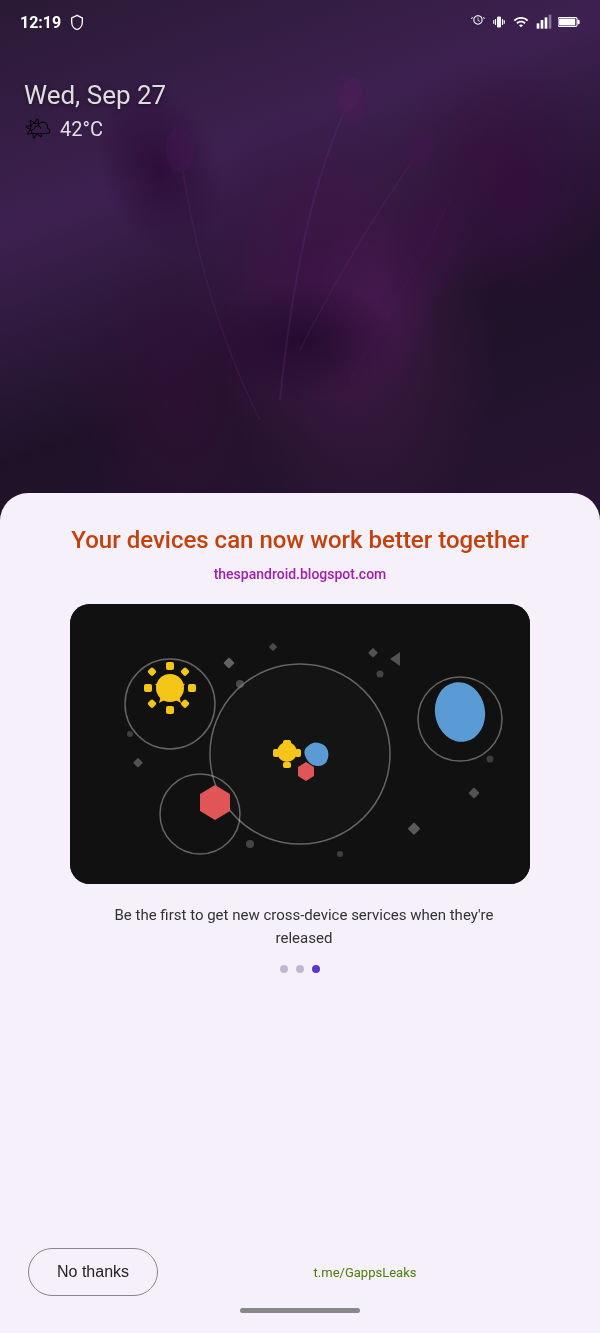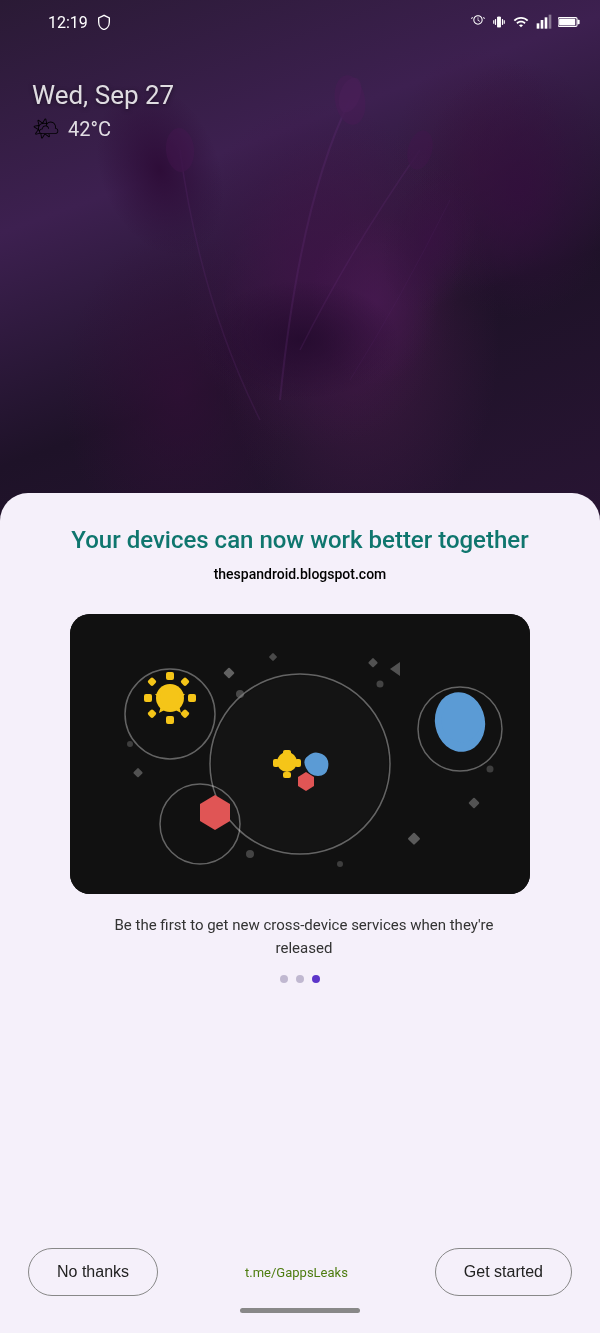--- a/index.html
+++ b/index.html
@@ -45,35 +45,34 @@
       display: flex;
       align-items: center;
       justify-content: space-between;
       padding: 0 20px;
       z-index: 10;
     }
 
     .status-time {
       color: white;
       font-size: 16px;
-      font-weight: 400;
-      margin-left: 28px;
+      font-weight: 700;
     }
 
     .status-icons {
       display: flex;
       align-items: center;
       gap: 6px;
     }
 
     
     .lockscreen-info {
       position: absolute;
       top: 80px;
-      left: 32px;
+      left: 24px;
       z-index: 5;
     }
 
     .lockscreen-date {
       color: rgba(255,255,255,0.85);
       font-size: 26px;
       font-weight: 400;
       text-shadow: 0 1px 4px rgba(0,0,0,0.5);
     }
 
@@ -106,32 +105,31 @@
       z-index: 20;
       height: 840px;
       display: flex;
       flex-direction: column;
       align-items: center;
     }
 
     .dialog-title {
       font-size: 24px;
       font-weight: 500;
-      color: #0f766e;
+      color: #c2410c;
       text-align: center;
       line-height: 1.3;
       margin-bottom: 10px;
     }
 
     .dialog-subtitle {
       font-size: 14px;
       font-weight: 500;
-      color: #000000;
+      color: #a21caf;
       text-align: left;
-      margin-bottom: 10px;
     }
 
     .dialog-description {
       font-size: 14px;
       color: #444;
       text-align: center;
       line-height: 1.5;
       max-width: 420px;
     }
 
@@ -415,18 +413,17 @@
 
   <div class="dots-indicator">
     <div class="dot"></div>
     <div class="dot"></div>
     <div class="dot active"></div>
   </div>
 
   <div class="button-row">
     <button class="btn-outline">No thanks</button>
     <span class="btn-watermark">t.me/GappsLeaks</span>
-    <button class="btn-filled">Get started</button>
   </div>
 
   <div class="home-indicator"></div>
 
 </div>
 
 </body></html>

